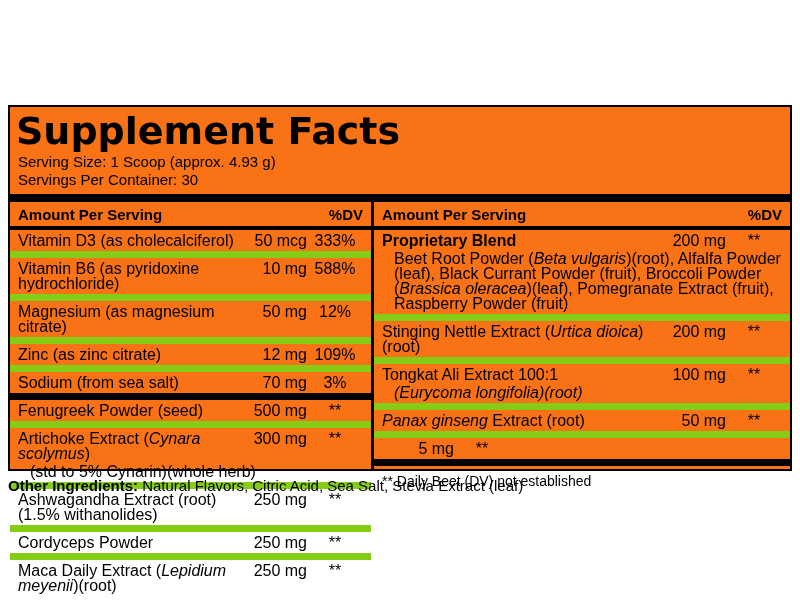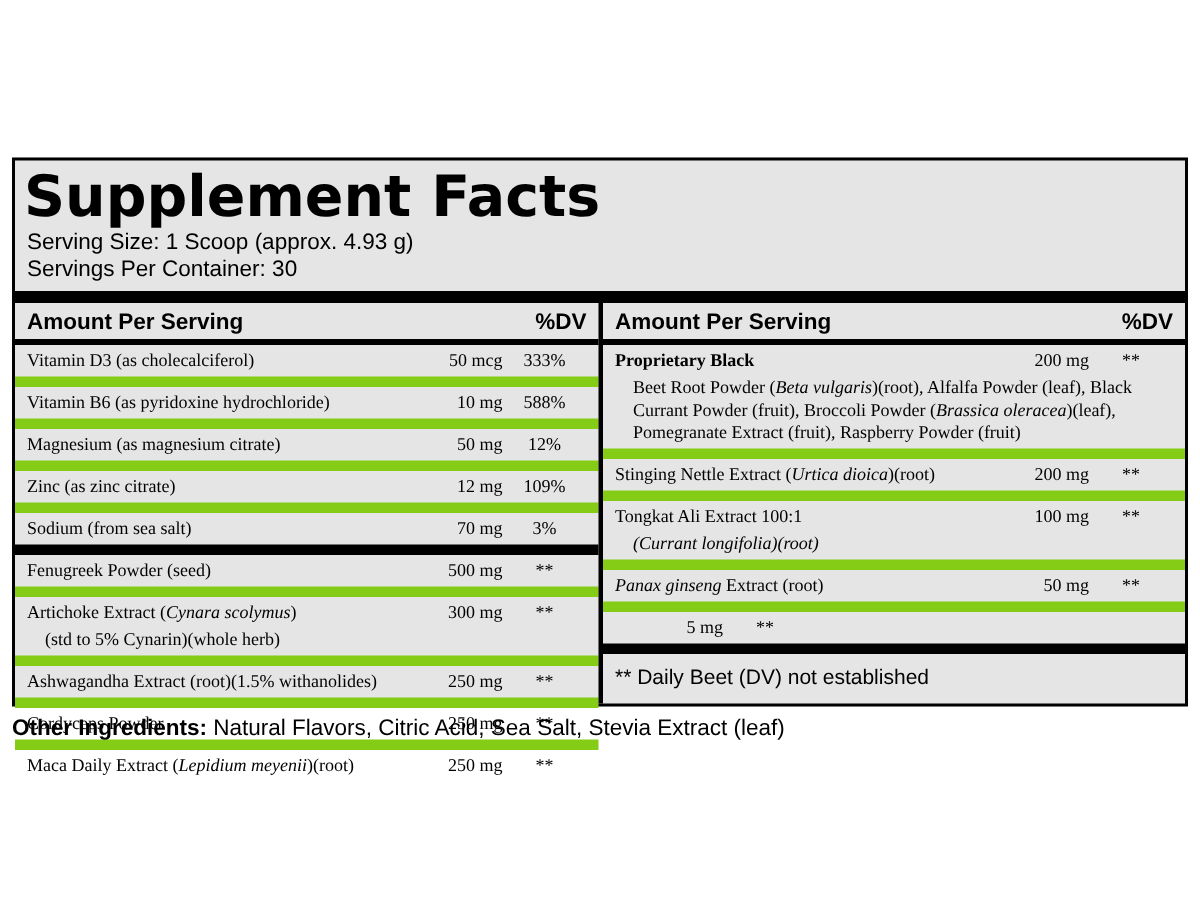--- a/index.html
+++ b/index.html
@@ -7,43 +7,43 @@
     width: 800px; height: 600px; position: relative;
     background: #ffffff; color: #000000;
     font-family: "Liberation Sans", sans-serif;
     overflow: hidden;
   }
   .box {
     position: absolute; left: 8px; top: 105px;
     width: 784px; height: 366px;
     border: 2px solid #000; box-sizing: border-box;
     display: flex; flex-direction: column;
-    background: #e5e5e5;
+    background: #f97316;
   }
   .title {
     font-family: "DejaVu Sans", sans-serif;
     font-weight: bold; font-size: 38px; line-height: 44px;
     margin: 2px 0 0 6px; letter-spacing: 0px;
   }
   .serv { font-size: 15px; line-height: 18px; margin-left: 8px; }
   .bar  { background: #000; flex: none; }
   .bar8 { height: 8px; margin-top: 5px; }
   .bar4 { height: 4px; }
   .bar7 { height: 7px; }
   .cols { flex: 1; display: flex; align-items: stretch; min-height: 0; }
-  .col  { width: 389px; display: flex; flex-direction: column; }
+  .col  { width: 361px; display: flex; flex-direction: column; }
   .col.r { width: auto; flex: 1; }
   .vdiv { width: 3px; background: #000; flex: none; }
   .colhead {
     display: flex; justify-content: space-between;
     font-weight: bold; font-size: 15px; line-height: 17px;
     padding: 4px 8px 3px 8px;
   }
   .rows { flex: none; }
-  .row  { font-size: 12px; line-height: 15px; font-family: Liberation Serif, serif; }
+  .row  { font-size: 16px; line-height: 15px; }
   .tl   { border-top: 7px solid #84cc16; }
   .rline { display: flex; align-items: baseline; padding: 3px 8px 3px 8px; }
   .nm   { flex: 1; }
   .b    { font-weight: bold; }
   .it   { font-style: italic; }
   .amt  { width: 72px; text-align: right; white-space: nowrap; }
   .dv   { width: 56px; text-align: center; white-space: nowrap; }
   .sub  { padding: 0 8px 3px 20px; }
   .foot { font-size: 14px; line-height: 16px; padding: 7px 8px; }
   .other {
@@ -153,40 +153,40 @@
 
       <div class="col r">
         <div class="colhead">
           <span>Amount Per Serving</span>
           <span>%DV</span>
         </div>
         <div class="bar bar4"></div>
         <div class="rows" id="rows-right">
             <div class="row">
               <div class="rline">
-                <span class="nm b"><span>Proprietary Black</span></span>
+                <span class="nm b"><span>Proprietary Blend</span></span>
                 <span class="amt">200 mg</span>
                 <span class="dv">**</span>
               </div>
               <div class="sub"><span>Beet Root Powder (</span><span class="it">Beta vulgaris</span><span>)(root), Alfalfa Powder (leaf), Black Currant Powder (fruit), Broccoli Powder (</span><span class="it">Brassica oleracea</span><span>)(leaf), Pomegranate Extract (fruit), Raspberry Powder (fruit)</span></div>
             </div>
             <div class="row tl">
               <div class="rline">
                 <span class="nm"><span>Stinging Nettle Extract (</span><span class="it">Urtica dioica</span><span>)(root)</span></span>
                 <span class="amt">200 mg</span>
                 <span class="dv">**</span>
               </div>
             </div>
             <div class="row tl">
               <div class="rline">
                 <span class="nm"><span>Tongkat Ali Extract 100:1</span></span>
                 <span class="amt">100 mg</span>
                 <span class="dv">**</span>
               </div>
-              <div class="sub"><span class="it">(Currant longifolia)(root)</span></div>
+              <div class="sub"><span class="it">(Eurycoma longifolia)(root)</span></div>
             </div>
             <div class="row tl">
               <div class="rline">
                 <span class="nm"><span class="it">Panax ginseng</span><span> Extract (root)</span></span>
                 <span class="amt">50 mg</span>
                 <span class="dv">**</span>
               </div>
             </div>
             <div class="row tl">
               <div class="rline">

